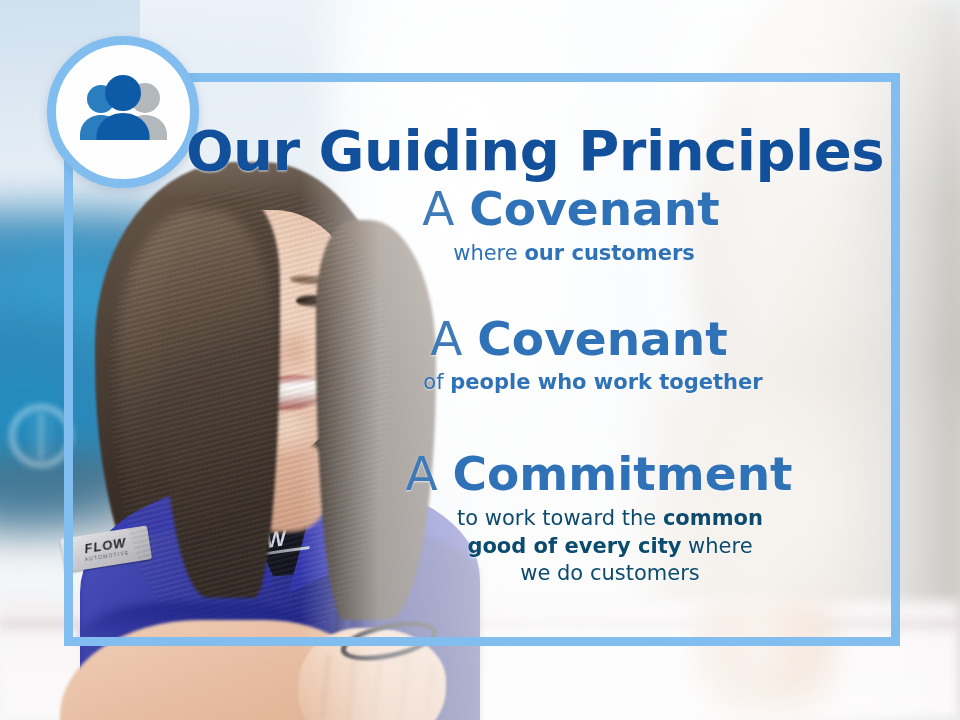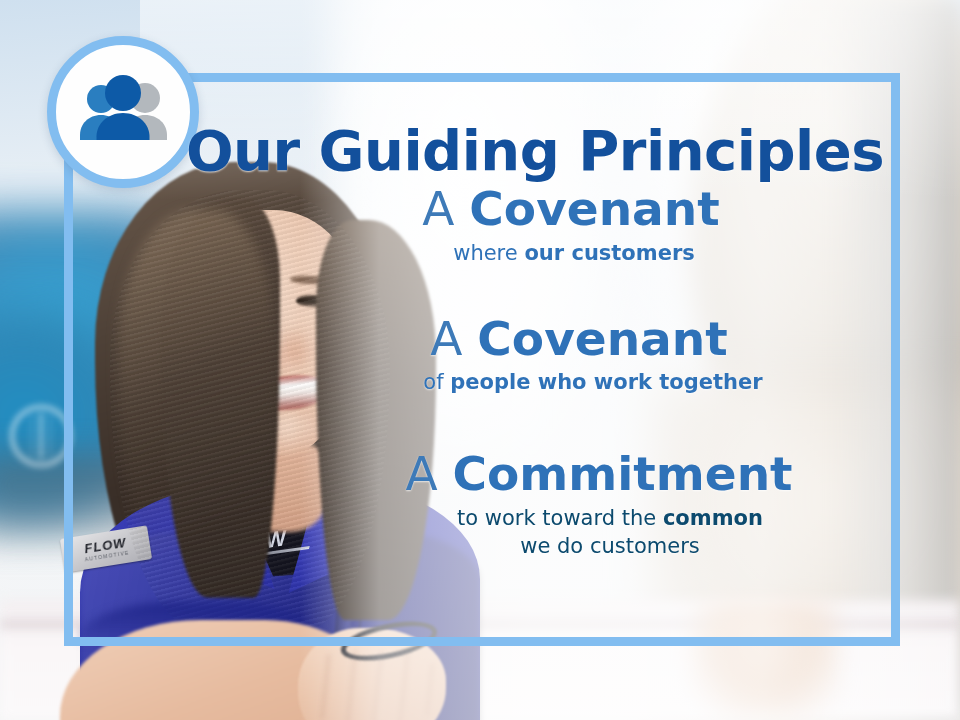--- a/index.html
+++ b/index.html
@@ -510,20 +510,23 @@
     <div class="p-block" id="block-commitment">
       <div class="p-head" style="color: rgb(47, 114, 184);">
         <span class="art">A </span>
         <span class="word">Commitment</span>
       </div>
       <div class="p-sub" style="color: #0c4a6e;">
         <div>
           <span>to work toward the </span><b>common</b>
         </div>
         <div>
+          <b>good of every city</b><span> where</span>
+        </div>
+        <div>
           <span>we do customers</span>
         </div>
       </div>
     </div>
 
   </div>
 
 </div>
 
 </body></html>

